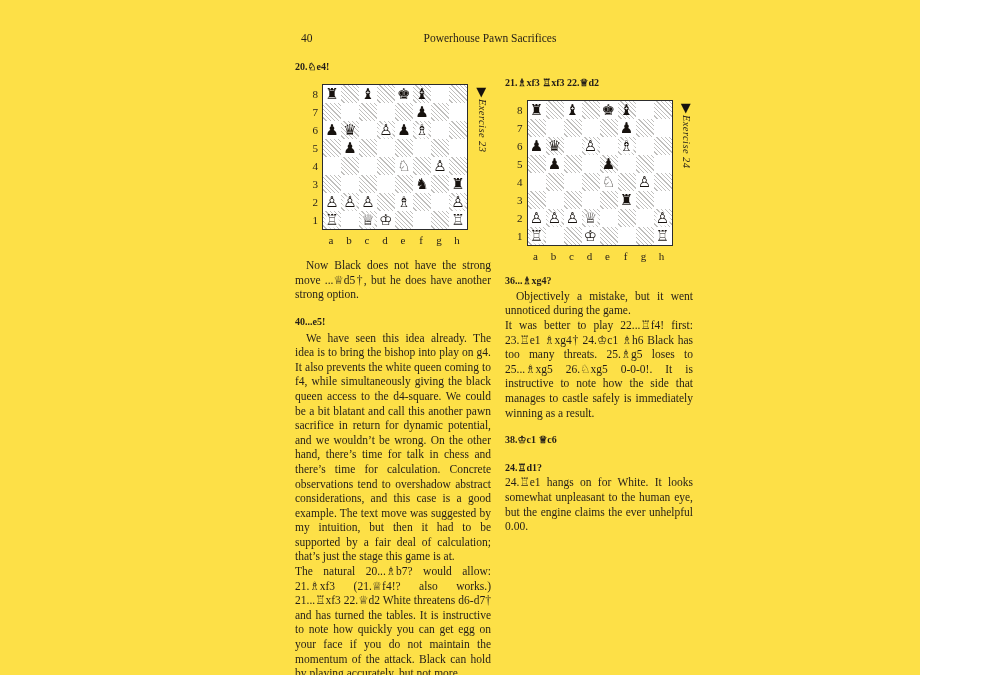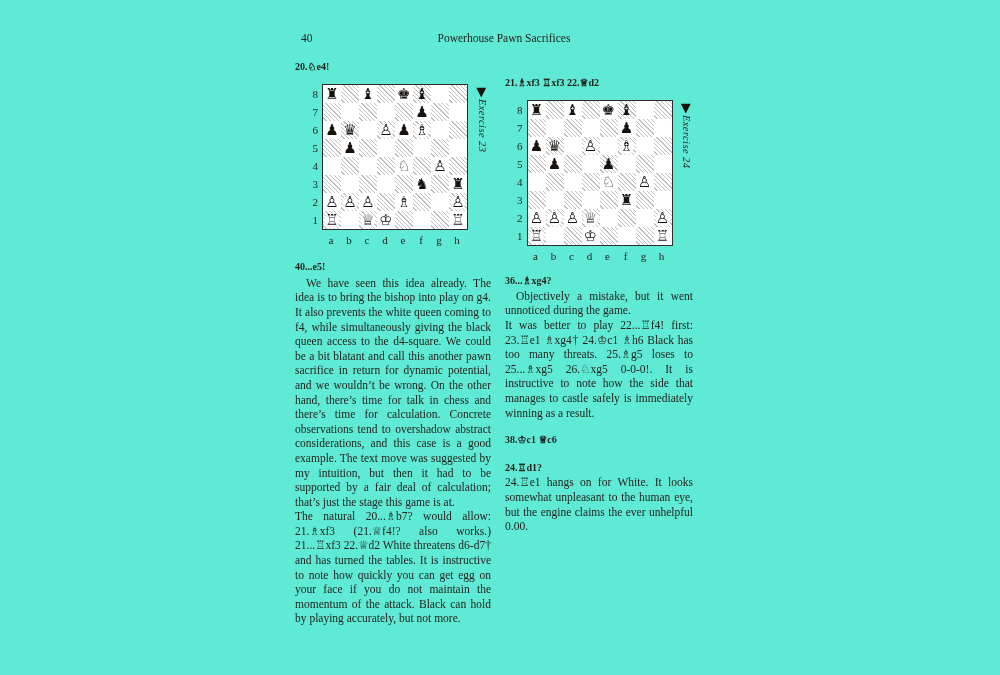--- a/index.html
+++ b/index.html
@@ -1,22 +1,22 @@
 <!DOCTYPE html>
 <html><head>
 <meta charset="utf-8">
 <style>
   html,body { margin:0; padding:0; background:#ffffff; }
   .page {
-    position:relative; width:1000px; height:675px;
-    background:#5eead4; overflow:hidden;
+    position:relative; width:920px; height:675px;
+    background:#fde047; overflow:hidden;
     font-family:"Liberation Serif", serif; color:#231d18;
   }
   .pagenum { position:absolute; left:301px; top:32px; font-size:11.5px; }
-  .book-title { position:absolute; left:298px; top:32px; width:412px; text-align:center; font-size:11.5px; }
+  .book-title { position:absolute; left:284px; top:32px; width:412px; text-align:center; font-size:11.5px; }
 
   .col { position:absolute; top:60px; font-size:11.5px; line-height:14.6px; text-align:justify; }
   .col-left  { left:295px; width:196px; }
   .col-right { left:505px; width:188px; }
 
   .mh { margin:0; font-size:10px; font-weight:bold; text-align:left; }
   .col p { margin:0; }
   p.indent { text-indent:11px; }
   .mt13 { margin-top:13px; }
   .mt8  { margin-top:16px; }
@@ -196,20 +196,21 @@
             <span>g</span>
             <span>h</span>
           </div>
       </div>
       <div class="dside">
         <div class="tri">▼</div>
         <div class="exlabel">Exercise 23</div>
       </div>
     </div>
 
+    <p class="indent">Now Black does not have the strong move ...♕d5†, but he does have another strong option.</p>
     <h3 class="mh mt13 mb1">40...e5!</h3>
     <p class="indent">We have seen this idea already. The idea is to bring the bishop into play on g4. It also prevents the white queen coming to f4, while simultaneously giving the black queen access to the d4-square. We could be a bit blatant and call this another pawn sacrifice in return for dynamic potential, and we wouldn’t be wrong. On the other hand, there’s time for talk in chess and there’s time for calculation. Concrete observations tend to overshadow abstract considerations, and this case is a good example. The text move was suggested by my intuition, but then it had to be supported by a fair deal of calculation; that’s just the stage this game is at.</p>
     <p class="mt13">The natural 20...♗b7? would allow: 21.♗xf3 (21.♕f4!? also works.) 21...♖xf3 22.♕d2 White threatens d6-d7† and has turned the tables. It is instructive to note how quickly you can get egg on your face if you do not maintain the momentum of the attack. Black can hold by playing accurately, but not more.</p>
   </div>
 
   <div class="col col-right">
     <h3 class="mh mt8">21.♗xf3 ♖xf3 22.♕d2</h3>
 
     <div class="diagram">
       <div class="ranks">

